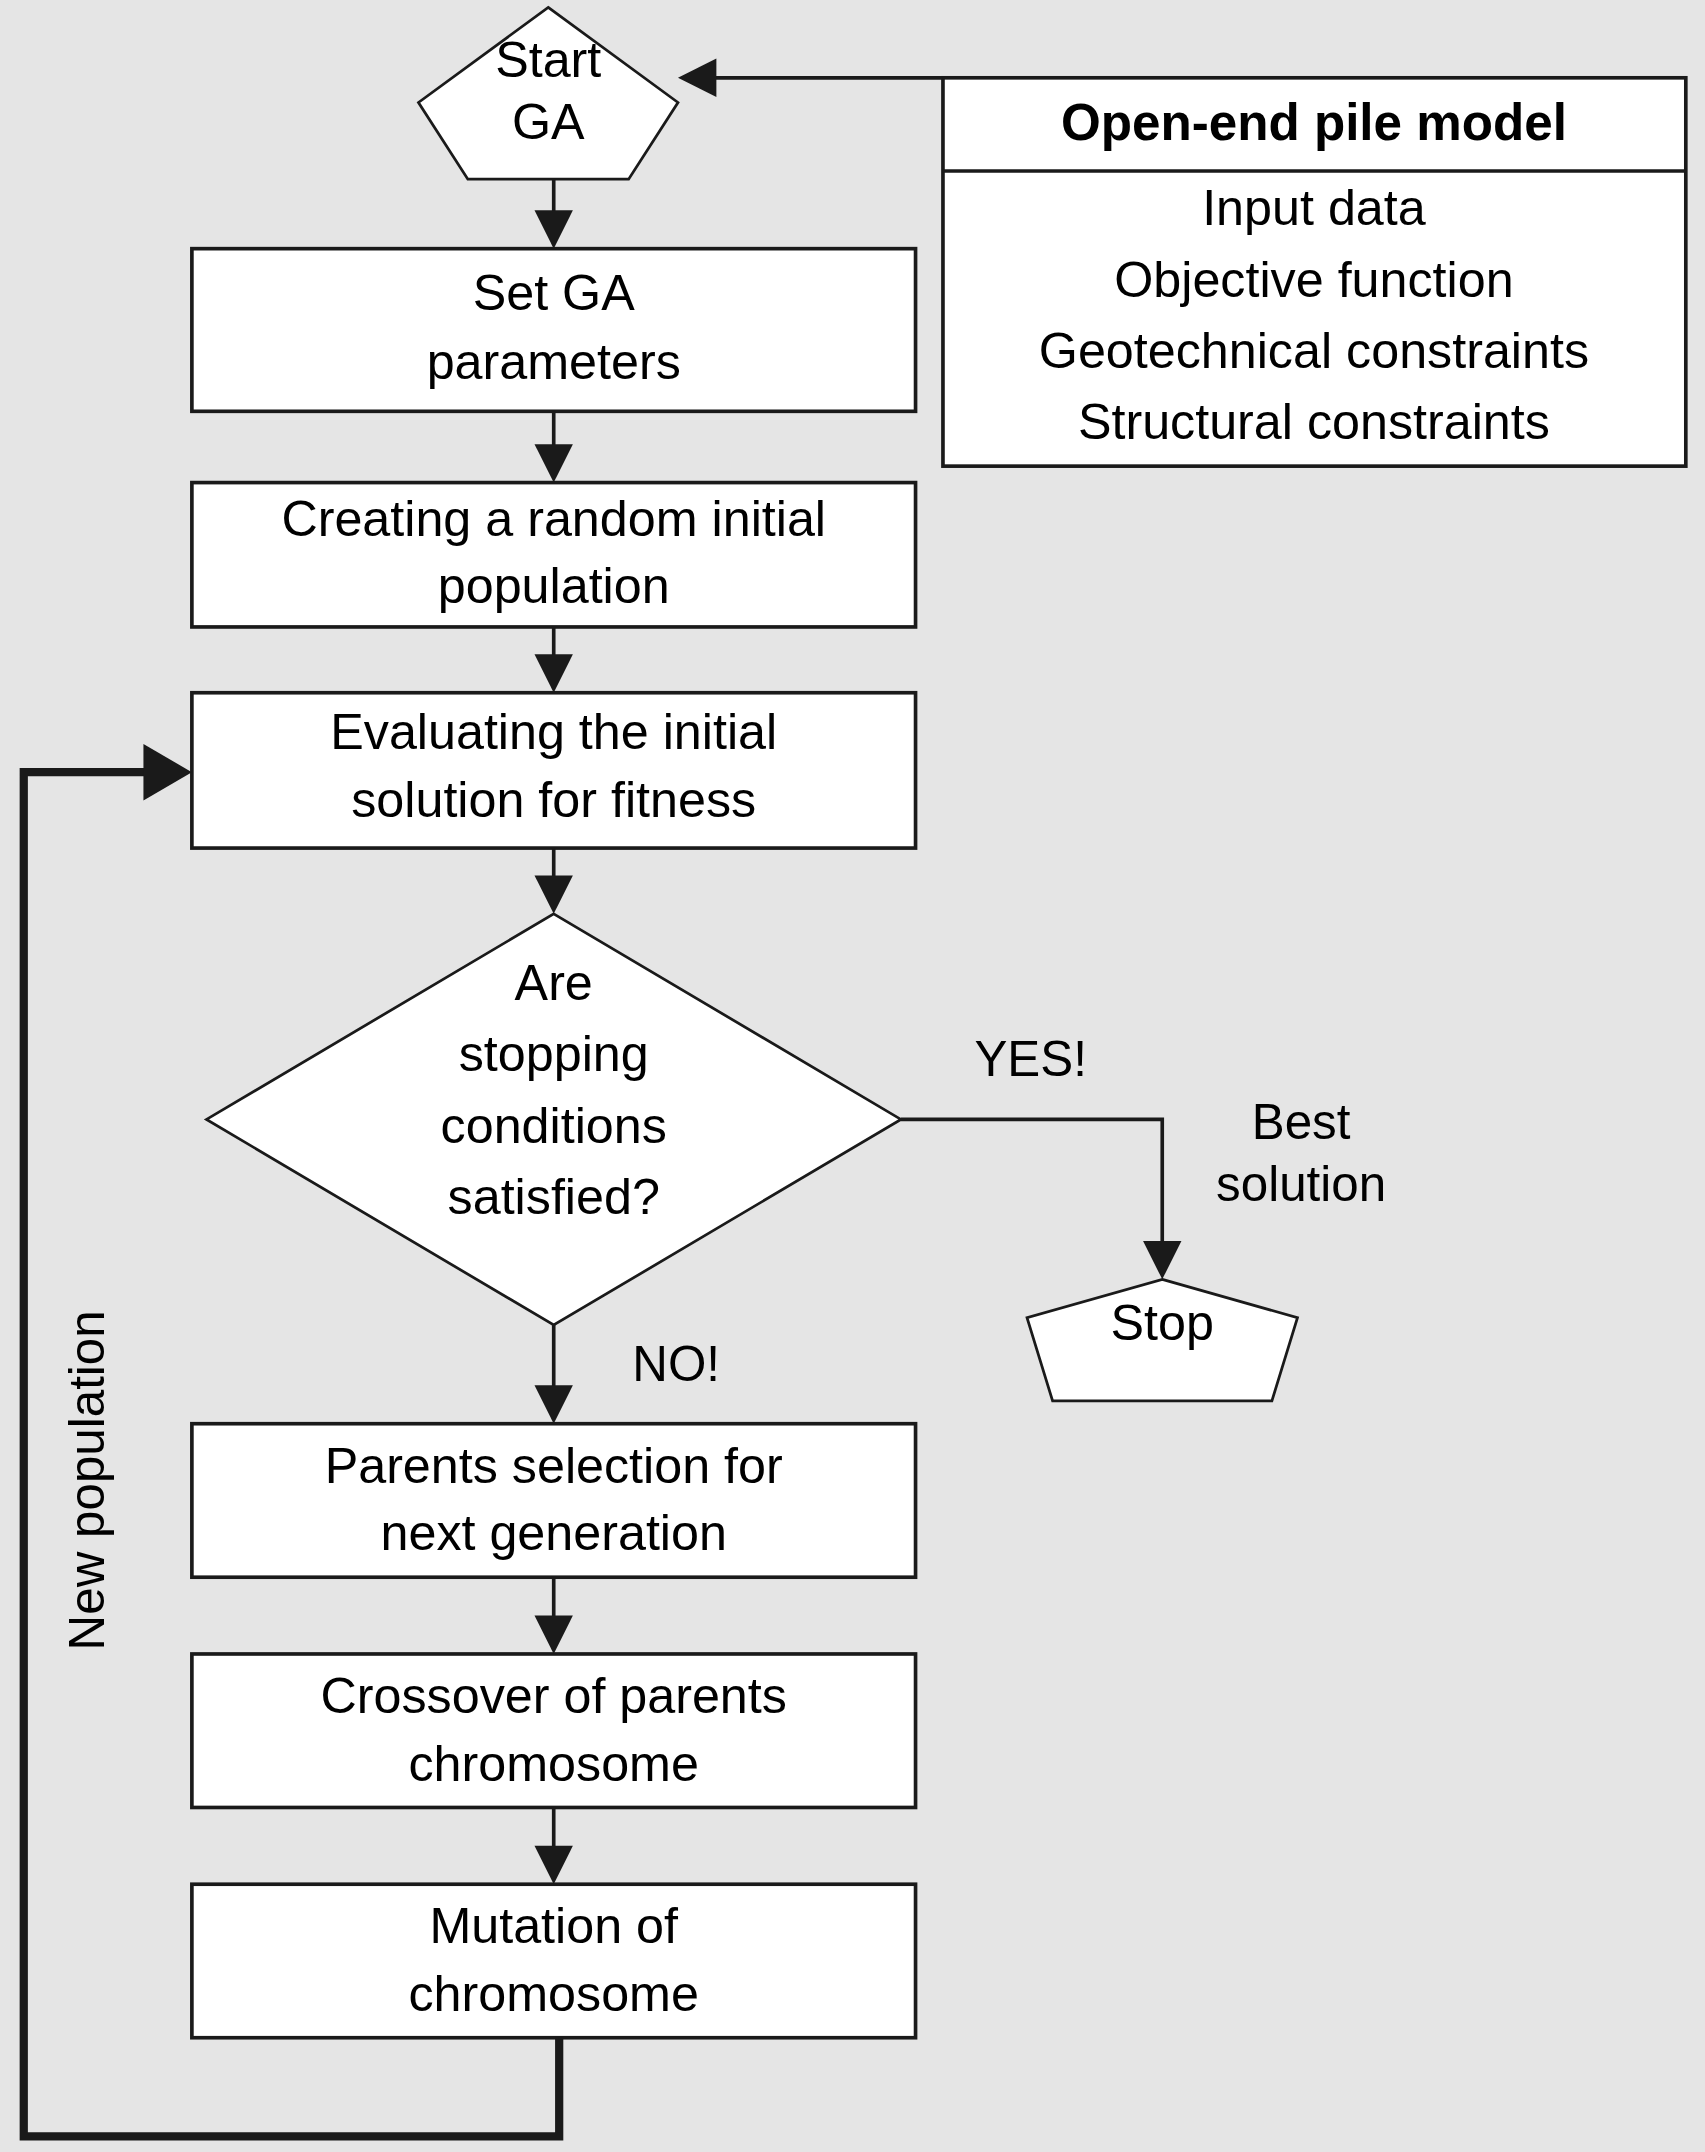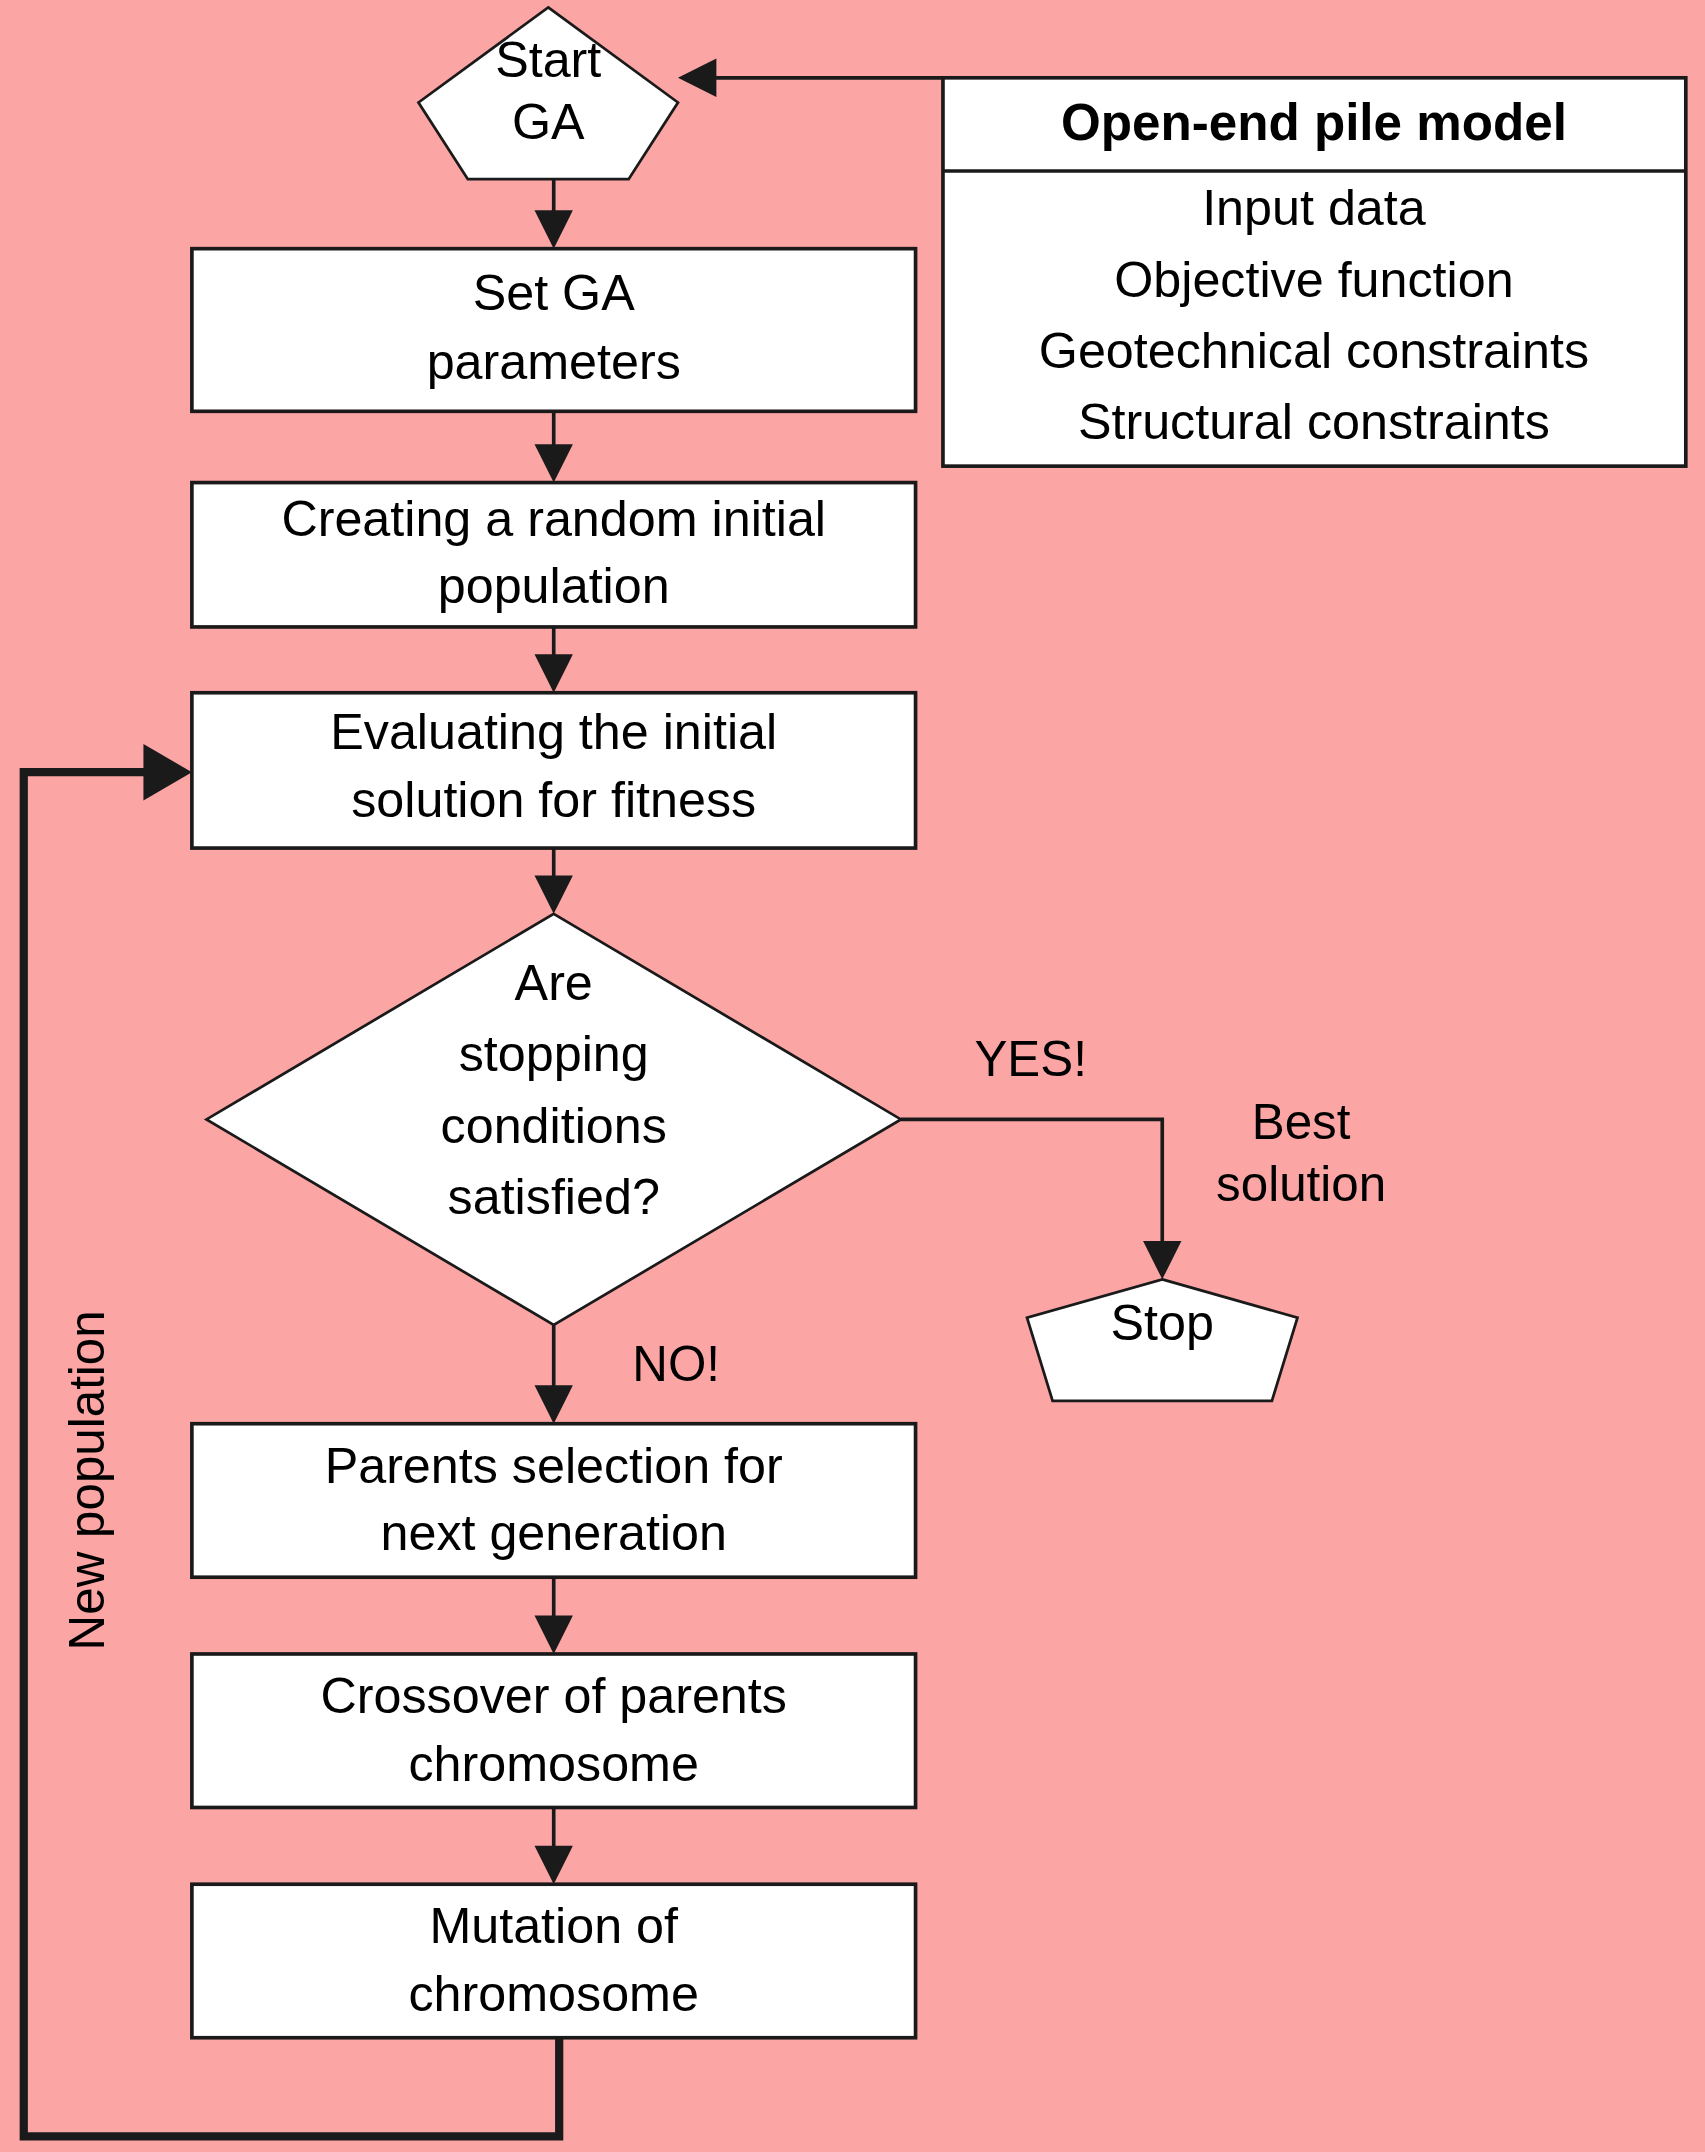--- a/index.html
+++ b/index.html
@@ -10,21 +10,21 @@
   body {
     width: 1705px;
     height: 2153px;
     font-family: "Liberation Sans", sans-serif;
     overflow: hidden;
   }
   #flowchart-root {
     position: relative;
     width: 1705px;
     height: 2153px;
-    background: #fca5a5;
+    background: #e5e5e5;
   }
   svg.chart-svg {
     position: absolute;
     top: 0;
     left: 0;
     width: 1705px;
     height: 2153px;
   }
   .node-shape {
     fill: #ffffff;

